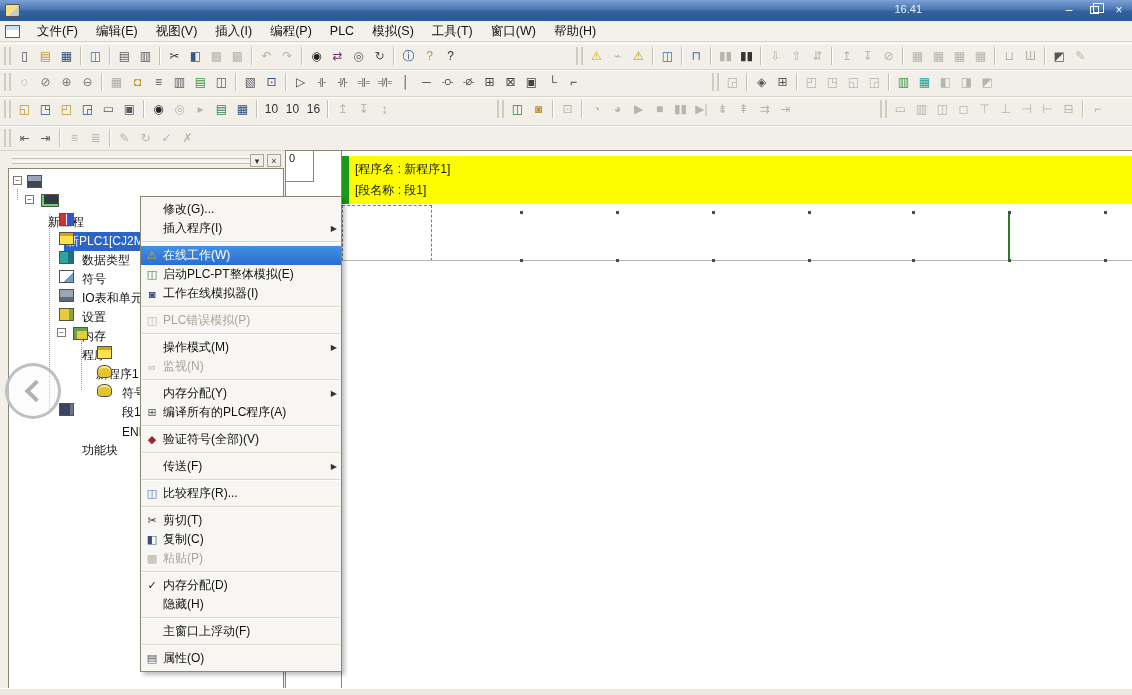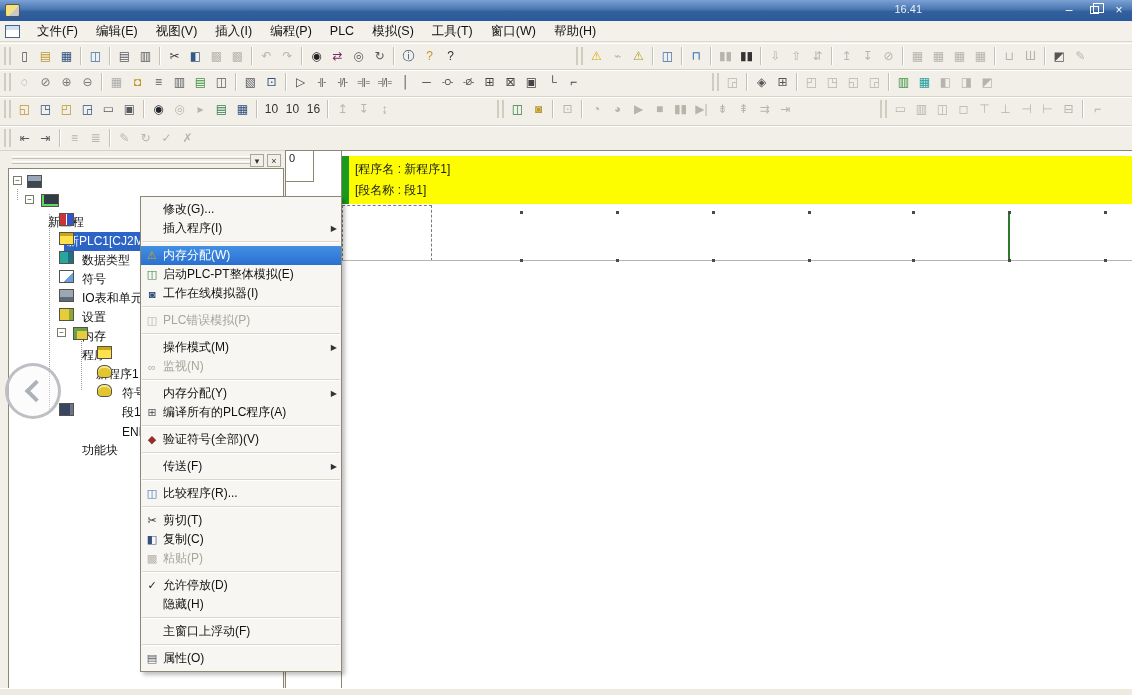--- a/index.html
+++ b/index.html
@@ -527,21 +527,21 @@
         <div class="marrow"></div>
       </div>
       <div class="mitem">
         <div class="mic"></div>
         <div class="mlabel">插入程序(I)</div>
         <div class="marrow">▶</div>
       </div>
       <div class="msep"></div>
       <div class="mitem hl">
         <div class="mic" style="color: rgb(224, 168, 0);">⚠</div>
-        <div class="mlabel">内存分配(W)</div>
+        <div class="mlabel">在线工作(W)</div>
         <div class="marrow"></div>
       </div>
       <div class="mitem">
         <div class="mic" style="color: rgb(47, 127, 63);">◫</div>
         <div class="mlabel">启动PLC-PT整体模拟(E)</div>
         <div class="marrow"></div>
       </div>
       <div class="mitem">
         <div class="mic" style="color: rgb(53, 80, 124);">◙</div>
         <div class="mlabel">工作在线模拟器(I)</div>
@@ -605,21 +605,21 @@
         <div class="marrow"></div>
       </div>
       <div class="mitem dis">
         <div class="mic" style="color: rgb(170, 166, 156);">▩</div>
         <div class="mlabel">粘贴(P)</div>
         <div class="marrow"></div>
       </div>
       <div class="msep"></div>
       <div class="mitem">
         <div class="mic" style="color: rgb(34, 34, 34);">✓</div>
-        <div class="mlabel">允许停放(D)</div>
+        <div class="mlabel">内存分配(D)</div>
         <div class="marrow"></div>
       </div>
       <div class="mitem">
         <div class="mic"></div>
         <div class="mlabel">隐藏(H)</div>
         <div class="marrow"></div>
       </div>
       <div class="msep"></div>
       <div class="mitem">
         <div class="mic"></div>

